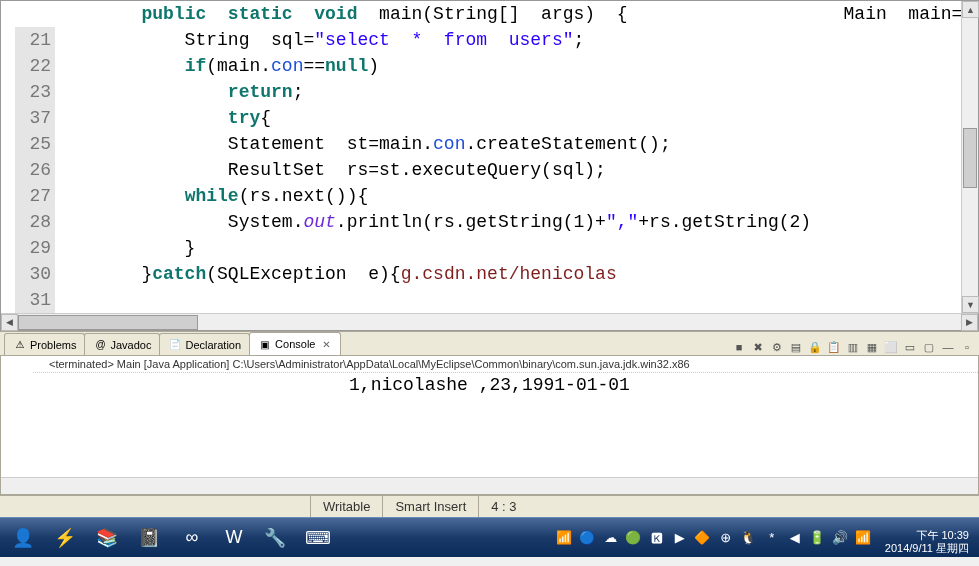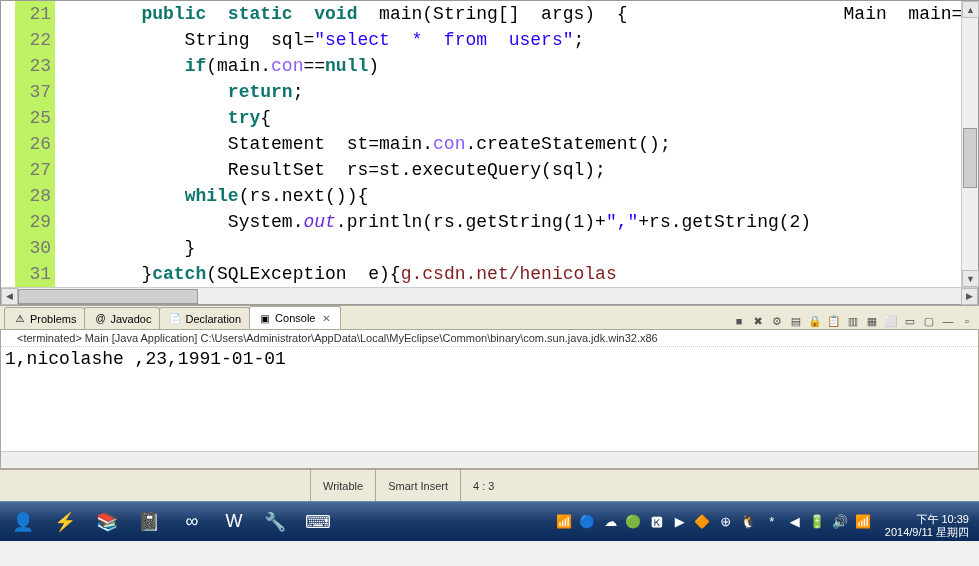--- a/index.html
+++ b/index.html
@@ -1,47 +1,47 @@
 <!DOCTYPE html>
 <html><head>
 <meta charset="utf-8">
 <style>
 * { margin: 0; padding: 0; box-sizing: border-box; }
 body { font-family: "Segoe UI", Tahoma, sans-serif; font-size: 12px; background: #f0f0f0; width: 979px; height: 566px; overflow: hidden; display: flex; flex-direction: column; }
 .editor-pane { flex: 0 0 305px; background: #fff; border: 1px solid #999; display: flex; flex-direction: column; position: relative; }
 .code-area { flex: 1; display: flex; overflow: hidden; font-family: Consolas, "Courier New", monospace; font-size: 18px; line-height: 26px; }
-.gutter { width: 40px; text-align: right; color: #787878; background: #bef264; padding-right: 4px; user-select: none; }
+.gutter { width: 40px; text-align: right; color: #787878; background: #e5e5e5; padding-right: 4px; user-select: none; margin-top: 26px; }
 .gutter div { height: 26px; }
 .code-lines { flex: 1; white-space: pre; overflow: hidden; color: #000; }
 .code-lines div { height: 26px; }
 .kw { color: #0f766e; font-weight: bold; }
 .str { color: #2a00ff; }
-.fld { color: #8b5cf6; }
+.fld { color: #1d4ed8; }
 .stfld { color: #6d28d9; font-style: italic; }
 .wm { color: #7f1d1d; }
 .hscroll { height: 17px; background: #efefef; border-top: 1px solid #ccc; display: flex; align-items: center; }
 .hscroll .arrow { width: 17px; height: 17px; background: #e8e8e8; border: 1px solid #bbb; display: flex; align-items: center; justify-content: center; font-size: 9px; color: #555; }
 .hscroll .track { flex: 1; height: 17px; position: relative; }
 .hscroll .thumb { position: absolute; left: 0; width: 180px; height: 15px; top: 1px; background: #cfcfcf; border: 1px solid #999; }
 .vscroll { position: absolute; right: 0; top: 0; bottom: 17px; width: 17px; background: #efefef; border-left: 1px solid #ccc; display: flex; flex-direction: column; }
 .vscroll .arrow { width: 17px; height: 17px; background: #e8e8e8; border: 1px solid #bbb; display: flex; align-items: center; justify-content: center; font-size: 9px; color: #555; }
 .vscroll .vtrack { flex: 1; position: relative; }
 .vscroll .vthumb { position: absolute; left: 1px; right: 1px; top: 110px; height: 60px; background: #cfcfcf; border: 1px solid #999; }
 .tabs-row { height: 24px; background: #ece9d8; border-top: 1px solid #aca899; display: flex; align-items: flex-end; padding-left: 4px; gap: 0; }
 .tab { height: 22px; padding: 2px 8px; border: 1px solid #aca899; border-bottom: none; background: #ece9d8; display: flex; align-items: center; gap: 3px; font-size: 11px; border-radius: 3px 3px 0 0; margin-right: -1px; }
 .tab.active { background: #fff; height: 23px; }
 .tab .ticon { width: 14px; height: 14px; display: inline-flex; align-items: center; justify-content: center; font-size: 10px; }
 .tab .tclose { width: 12px; height: 12px; font-size: 10px; color: #666; display: inline-flex; align-items: center; justify-content: center; margin-left: 2px; }
 .toolbar-icons { margin-left: auto; display: flex; gap: 3px; padding-right: 4px; align-items: center; }
 .toolbar-icons .ticon { width: 16px; height: 16px; display: inline-flex; align-items: center; justify-content: center; font-size: 11px; color: #555; border: 1px solid transparent; }
 .console-pane { flex: 0 0 140px; background: #fff; border: 1px solid #aca899; display: flex; flex-direction: column; }
-.console-header { font-size: 11px; color: #333; padding: 2px 16px; border-bottom: 1px dotted #ccc; white-space: nowrap; overflow: hidden; }
-.console-body { flex: 1; font-family: "Courier New", monospace; font-size: 18px; padding: 2px 4px; overflow: hidden; }
+.console-header { font-size: 11px; color: #333; padding: 2px 16px; border-bottom: 1px dotted #ccc; white-space: nowrap; overflow: hidden; margin-left: 32px; }
+.console-body { flex: 1; font-family: "Courier New", monospace; font-size: 18px; padding: 2px 4px; overflow: hidden; text-align: center; }
 .console-hscroll { height: 17px; background: #efefef; border-top: 1px solid #ccc; }
-.status-bar { height: 32px; background: #ece9d8; border-top: 1px solid #aca899; display: flex; align-items: center; font-size: 11px; color: #333; }
+.status-bar { height: 22px; background: #ece9d8; border-top: 1px solid #aca899; display: flex; align-items: center; font-size: 13px; color: #333; }
 .status-cell { padding: 0 12px; border-left: 1px solid #aca899; height: 100%; display: flex; align-items: center; }
 .status-spacer { width: 310px; }
 .taskbar { height: 40px; background: linear-gradient(to bottom, #4a6a9a 0%, #1a3a6a 50%, #0a2a5a 100%); display: flex; align-items: center; padding: 0 4px; gap: 2px; color: #fff; border-top: 1px solid #6a8aba; }
 .tb-item { width: 40px; height: 34px; display: flex; align-items: center; justify-content: center; border-radius: 2px; font-size: 18px; }
 .tb-tray { margin-left: auto; display: flex; align-items: center; gap: 6px; font-size: 12px; }
 .tb-tray .tray-icon { width: 18px; height: 18px; display: flex; align-items: center; justify-content: center; font-size: 13px; }
 .tb-clock { text-align: right; font-size: 11px; line-height: 13px; padding: 0 6px; margin-top: 8px; }
 .breakpoint-col { width: 14px; background: #fff; }
 </style>
 </head>

